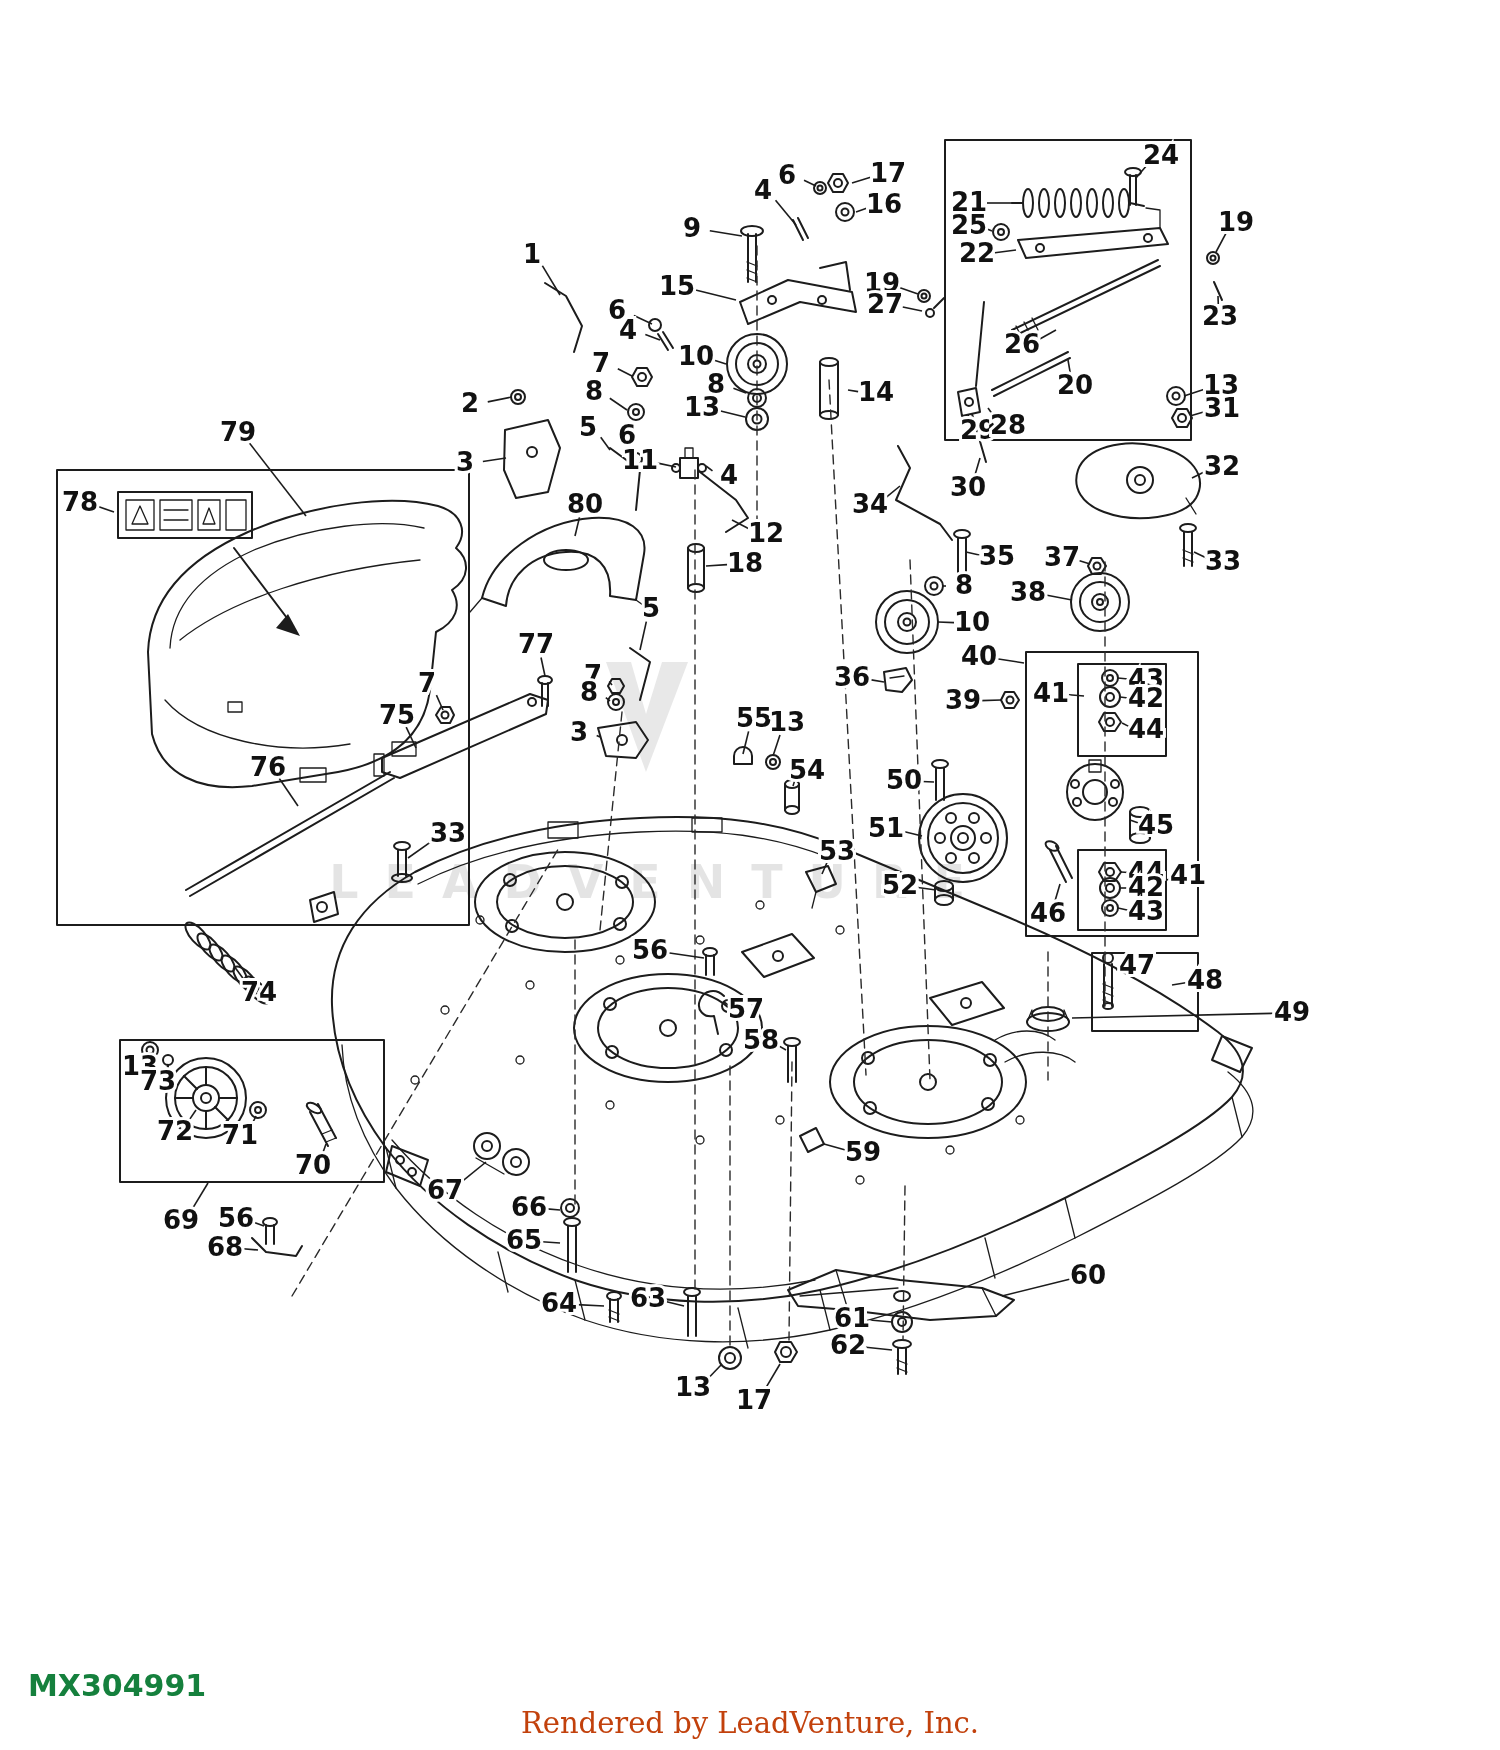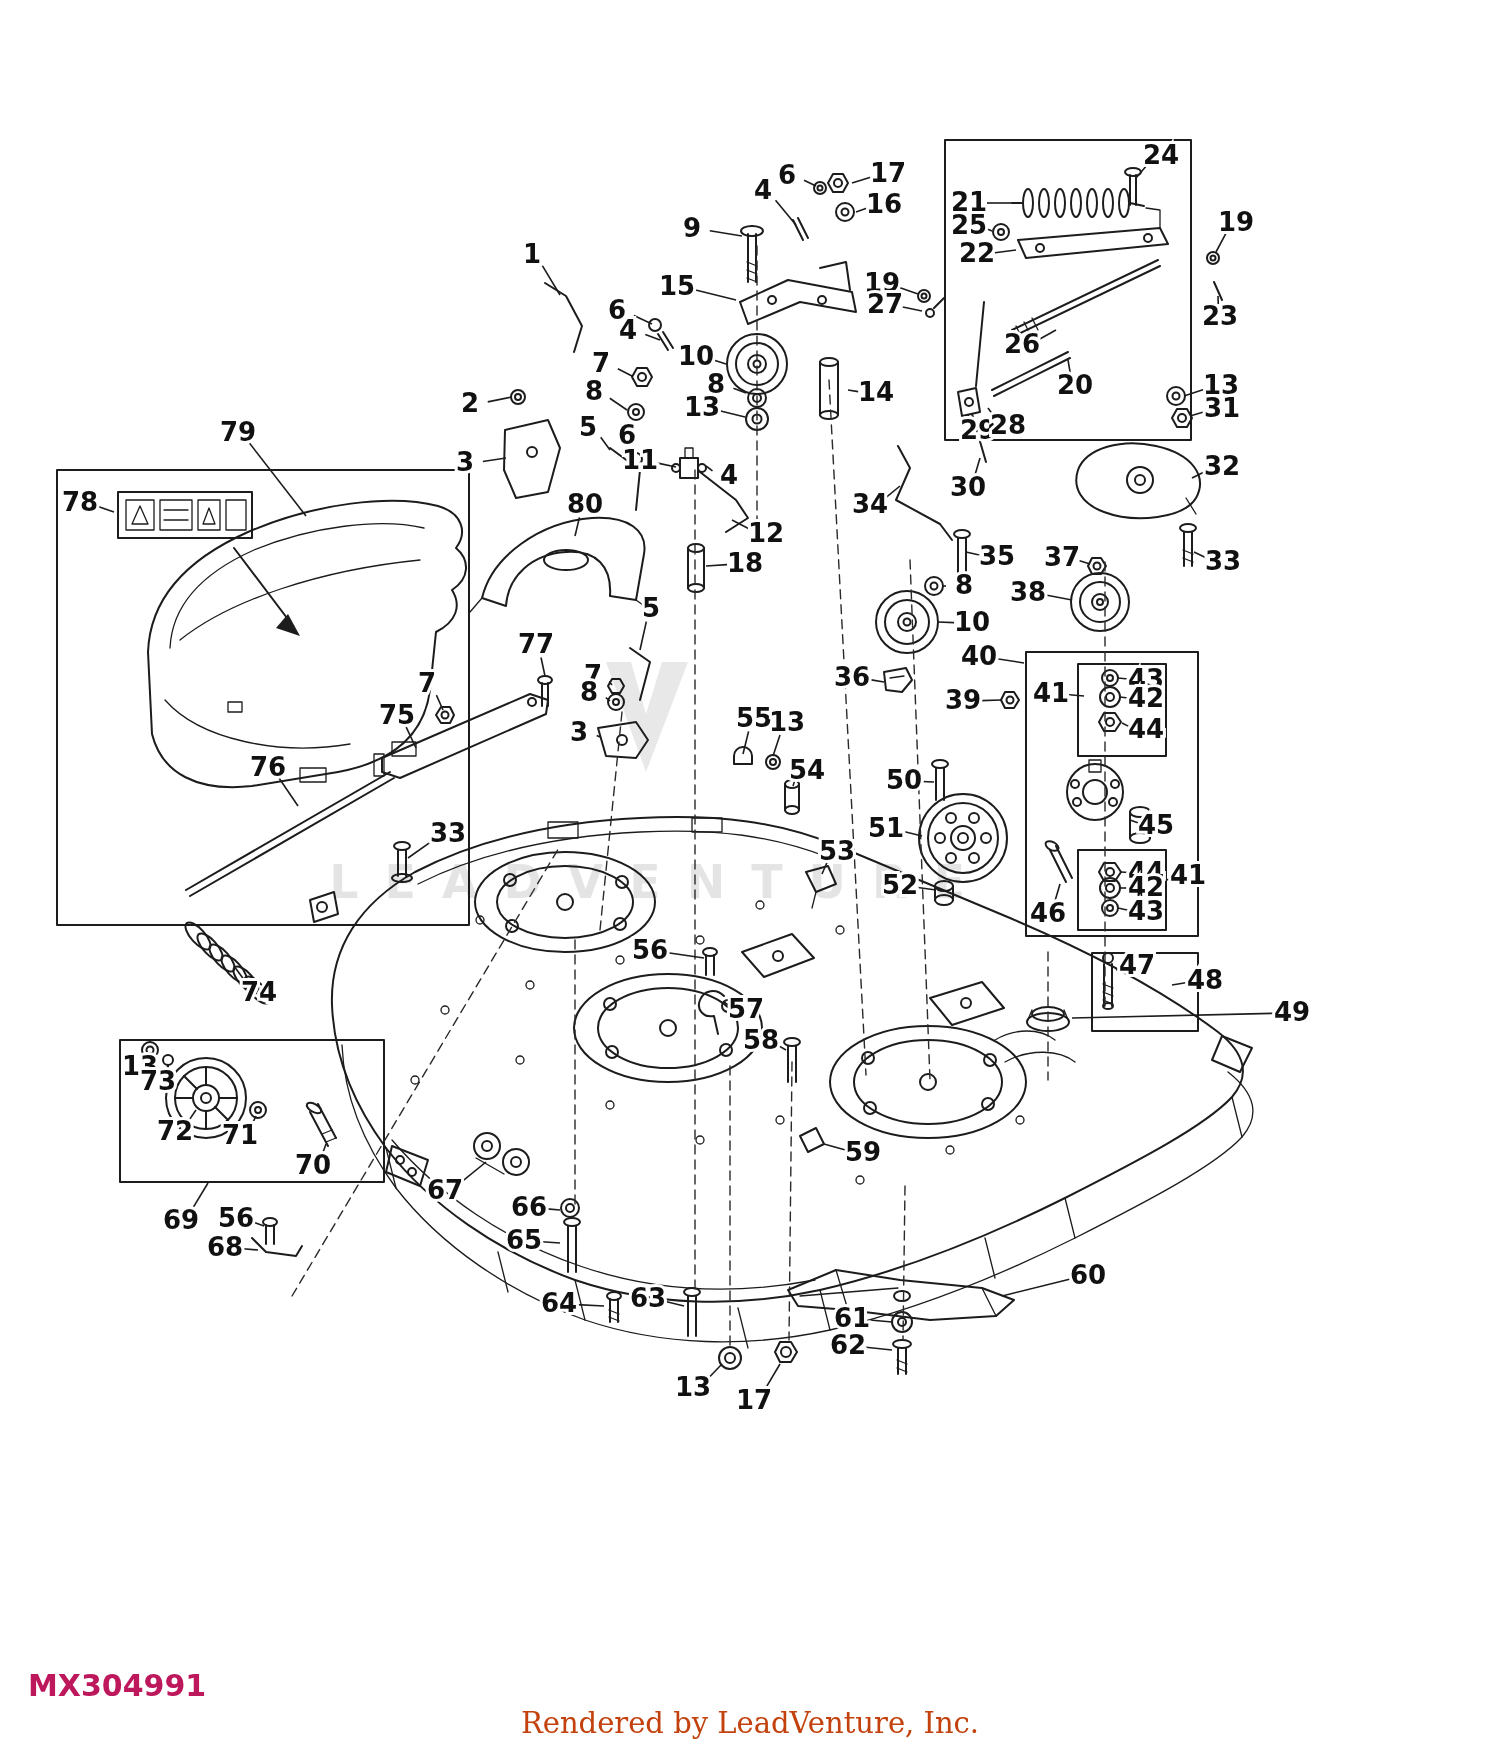--- a/index.html
+++ b/index.html
@@ -8,21 +8,21 @@
   svg{position:absolute;left:0;top:0;}
   .art{stroke:#1c1c1c;fill:none;stroke-width:2;stroke-linejoin:round;stroke-linecap:round;}
   .thin{stroke-width:1.3;}
   .dash{stroke:#2a2a2a;stroke-width:1.4;stroke-dasharray:9 6;fill:none;}
   .leader{stroke:#1c1c1c;stroke-width:1.6;}
   .callout{font:bold 26px "DejaVu Sans",sans-serif;fill:#111;text-anchor:middle;
            dominant-baseline:middle;paint-order:stroke;stroke:#fff;stroke-width:6px;}
   .wm{font:bold 46px "DejaVu Sans",sans-serif;fill:#000;opacity:.10;text-anchor:middle;}
   .wm-v{fill:#d9d9d9;opacity:.6;stroke:none;}
   .fill-dark{fill:#1c1c1c;stroke:none;}
-  .part-code{position:absolute;left:28px;top:1668px;font:bold 30px "DejaVu Sans",sans-serif;color:#be185d;}
+  .part-code{position:absolute;left:28px;top:1668px;font:bold 30px "DejaVu Sans",sans-serif;color:#15803d;}
   .renderer-credit{position:absolute;left:0;top:1706px;width:100%;text-align:center;
            font:29px "DejaVu Serif",serif;color:#c2410c;}
 </style>
 </head>
 <body>
 
 <div id="page">
 <svg width="1500" height="1750" viewBox="0 0 1500 1750">
 
   <g>

